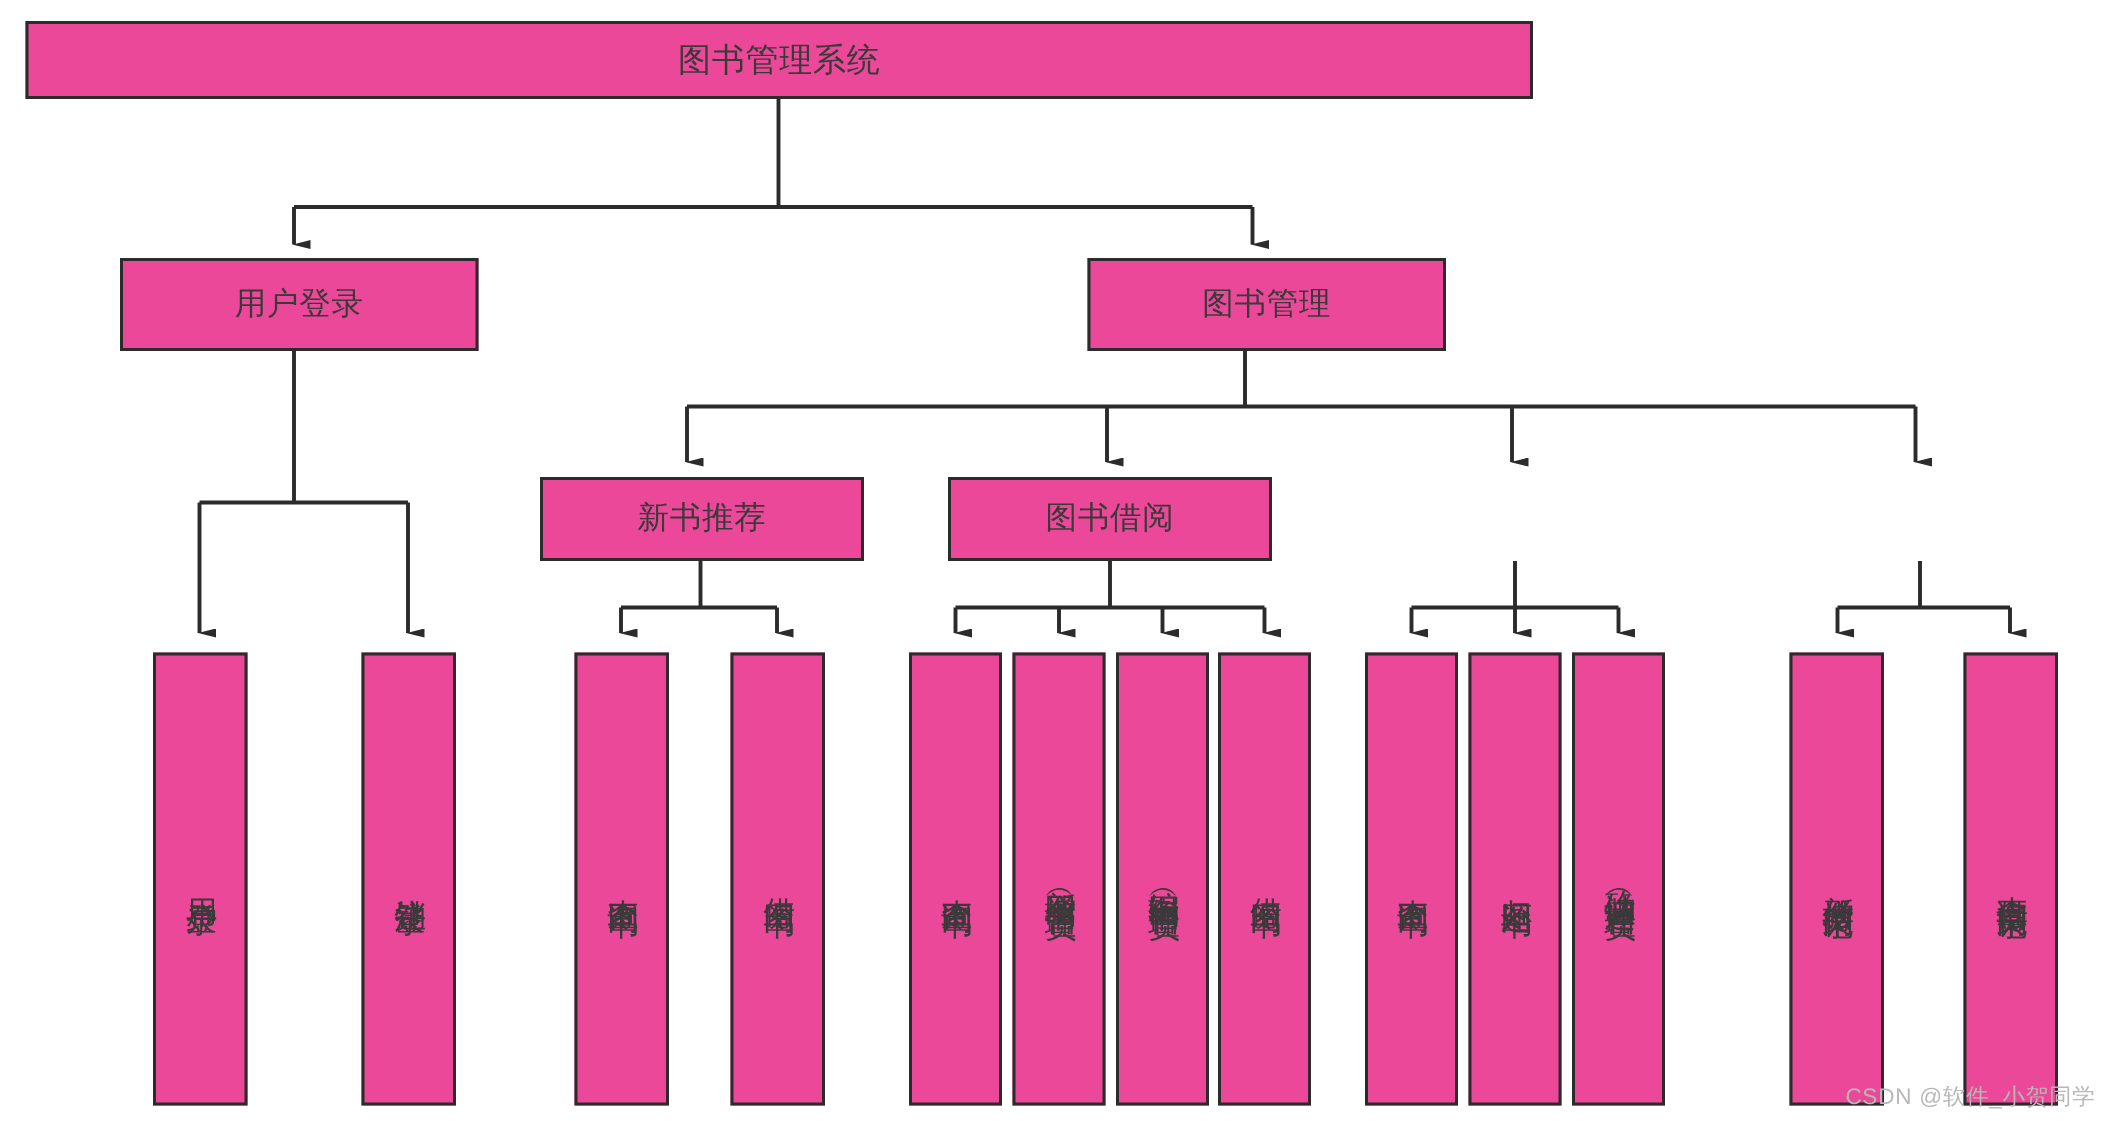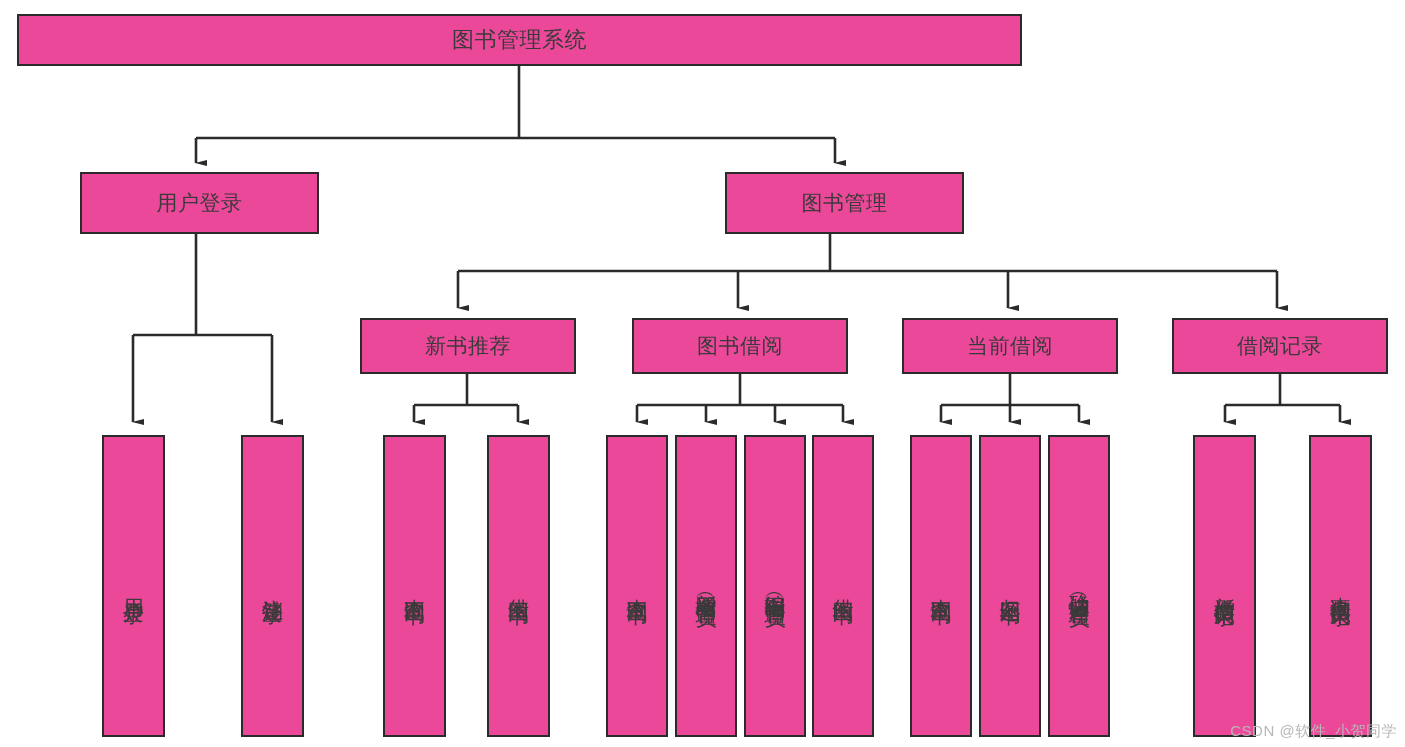--- a/index.html
+++ b/index.html
@@ -118,26 +118,20 @@
   <div class="node" style="left:711px;top:172px;width:239px;height:62px;margin-left:14px;">
     <span class="lbl">图书管理</span>
   </div>
 
   <div class="node" style="left:360px;top:318px;width:216px;height:56px;">
     <span class="lbl">新书推荐</span>
   </div>
   <div class="node" style="left:632px;top:318px;width:216px;height:56px;">
     <span class="lbl">图书借阅</span>
   </div>
-  <div class="node" style="left:902px;top:318px;width:216px;height:56px;">
-    <span class="lbl">当前借阅</span>
-  </div>
-  <div class="node" style="left:1172px;top:318px;width:216px;height:56px;">
-    <span class="lbl">借阅记录</span>
-  </div>
 
   <div class="node leaf" style="left:102px;top:435px;width:63px;height:302px;">
     <span class="lbl">用户登录</span>
   </div>
   <div class="node leaf" style="left:241px;top:435px;width:63px;height:302px;">
     <span class="lbl">注销登录</span>
   </div>
 
   <div class="node leaf" style="left:383px;top:435px;width:63px;height:302px;">
     <span class="lbl">查询图书</span>

